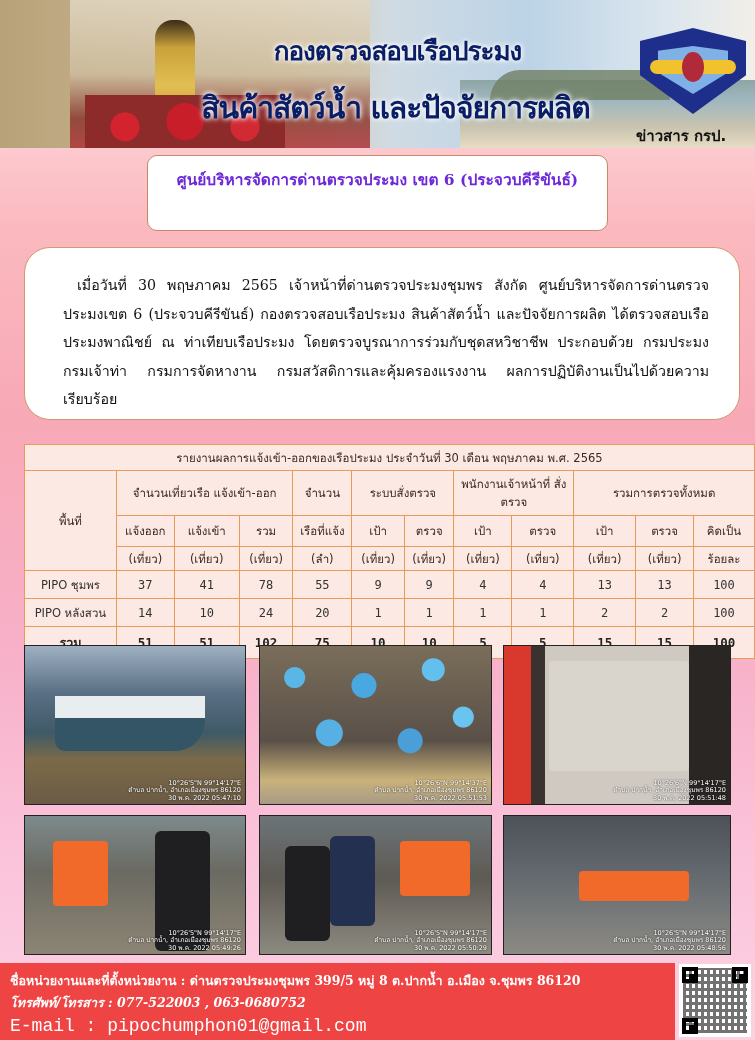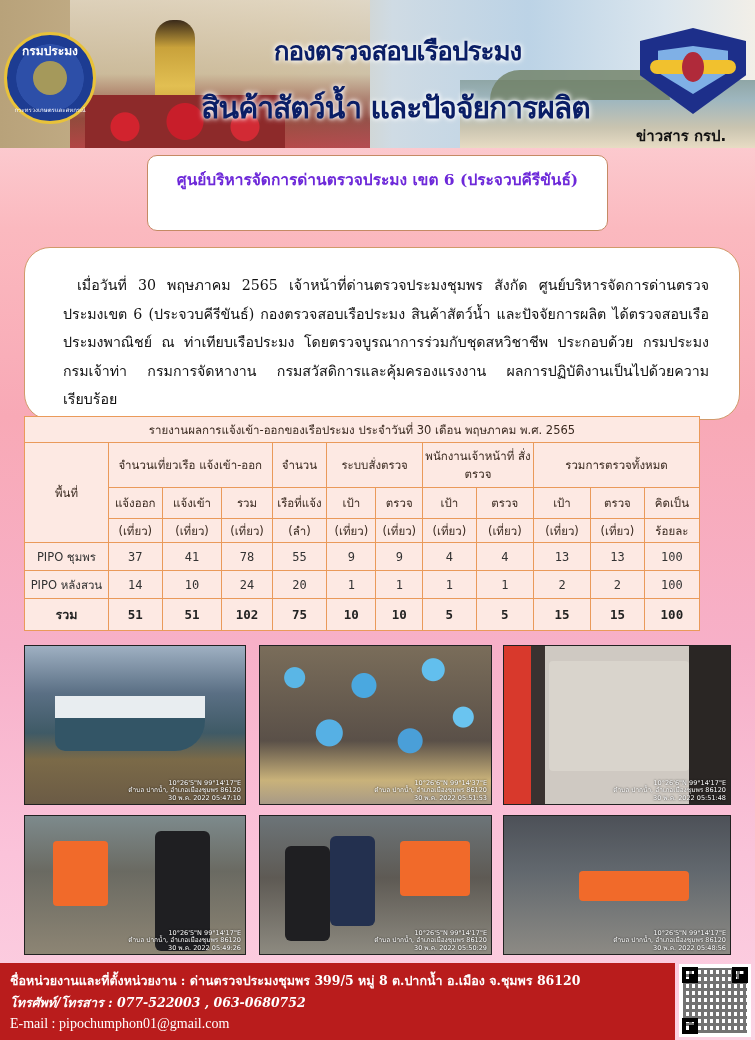--- a/index.html
+++ b/index.html
@@ -35,21 +35,21 @@
   .news-tag{position:absolute;left:636px;top:124px;font-size:15px;font-weight:bold;color:#111;font-family:"DejaVu Sans",sans-serif;}
 
   .heading-box{position:absolute;left:147px;top:155px;width:461px;height:76px;box-sizing:border-box;
     background:#fff;border:1px solid #c58a64;border-radius:10px;text-align:center;
     font-size:15.5px;line-height:25px;color:#6d28d9;padding-top:11px;font-weight:bold;}
   .body-box{position:absolute;left:24px;top:247px;width:716px;height:173px;box-sizing:border-box;
     background:#fff;border:1px solid #d19a6a;border-radius:26px;
     padding:11px 18px 0 26px;font-size:14.2px;line-height:28.5px;color:#111;text-align:justify;}
   .body-box p{margin:12px;text-indent:14px;}
 
-  table.report{position:absolute;left:24px;top:416px;width:676px;border-collapse:collapse;
+  table.report{position:absolute;left:24px;top:444px;width:731px;border-collapse:collapse;
     font-family:"DejaVu Sans",sans-serif;font-size:11.5px;color:#3a2a20;background:#fde9e3;}
   table.report td{border:1px solid #ea9a5a;text-align:center;padding:0;}
   table.report tr.t-title td{height:25px;background:#fde9e3;}
   table.report tr.h1 td{height:44px;line-height:18px;}
   table.report tr.h2 td{height:30px;}
   table.report tr.h3 td{height:23px;}
   table.report tr.dr td{height:27px;font-family:"DejaVu Sans Mono",monospace;font-size:12px;color:#333;margin-top:48px;}
   table.report tr.dr td.area{font-family:"DejaVu Sans",sans-serif;font-size:11.5px;}
   table.report tr.total td{height:31px;font-weight:bold;font-family:"DejaVu Sans Mono",monospace;font-size:12.5px;color:#222;}
   table.report tr.total td.area{font-family:"DejaVu Sans",sans-serif;}
@@ -60,46 +60,41 @@
   .p1 .hull{position:absolute;left:30px;top:50px;width:150px;height:55px;background:linear-gradient(180deg,#e8edf0 0 40%,#335566 40% 100%);border-radius:0 0 30px 10px;}
   .p2{left:259px;top:645px;width:233px;height:160px;background:radial-gradient(circle at 15% 20%,#5ab6e6 0 10px,transparent 11px),radial-gradient(circle at 45% 25%,#4aa8e0 0 12px,transparent 13px),radial-gradient(circle at 75% 15%,#62bfee 0 11px,transparent 12px),radial-gradient(circle at 30% 55%,#56b0e4 0 13px,transparent 14px),radial-gradient(circle at 65% 60%,#4a9fd8 0 12px,transparent 13px),radial-gradient(circle at 88% 45%,#6ac4f0 0 10px,transparent 11px),linear-gradient(180deg,#7a6d5a 0%,#5a5048 60%,#c9b27a 85%,#a89a86 100%);}
   .p3{left:503px;top:645px;width:228px;height:160px;background:linear-gradient(90deg,#d8392c 0 12%,#3a3230 12% 18%,#cfc9c2 18% 82%,#2a2624 82% 100%);}
   .p3 .block{position:absolute;left:45px;top:15px;width:140px;height:110px;background:#d9d4cc;border-radius:4px;}
   .p4{left:24px;top:815px;width:222px;height:140px;background:linear-gradient(180deg,#7d8a8c 0%,#6a6a62 40%,#8d8574 100%);}
   .p5{left:259px;top:815px;width:233px;height:140px;background:linear-gradient(180deg,#6c7478 0%,#5e5a54 45%,#8d8a80 100%);}
   .p6{left:503px;top:815px;width:228px;height:140px;background:linear-gradient(180deg,#4d5158 0%,#62686e 40%,#8c8a84 100%);}
   .vest{position:absolute;background:#f16a2a;border-radius:4px;}
   .darkfig{position:absolute;background:#1f1f22;border-radius:6px;}
 
-  .footer{position:absolute;left:0;top:963px;width:675px;height:77px;background:#b91c1c;color:#fff;}
+  .footer{position:absolute;left:0;top:963px;width:675px;height:77px;background:#ef4444;color:#fff;}
   .footer .l1{position:absolute;left:10px;top:8px;font-size:12.5px;font-weight:bold;font-family:"DejaVu Serif",serif;}
   .footer .l2{position:absolute;left:10px;top:30px;font-size:12.5px;font-weight:bold;font-family:"DejaVu Serif",serif;font-style:italic;}
-  .footer .l3{position:absolute;left:10px;top:53px;font-size:14px;font-family:Liberation Serif, serif;text-align:right;}
+  .footer .l3{position:absolute;left:10px;top:53px;font-size:18px;font-family:Liberation Mono, monospace;text-align:right;}
   .qr{position:absolute;left:679px;top:964px;width:72px;height:73px;background:#fff;}
   .qr .f{position:absolute;width:16px;height:16px;border:4px solid #000;box-sizing:border-box;}
   .qr .f::after{content:"";position:absolute;left:3px;top:3px;width:6px;height:6px;background:#000;}
   .qr .noise{position:absolute;left:4px;top:4px;width:64px;height:65px;
     background:repeating-linear-gradient(90deg,#000 0 3px,transparent 3px 6px),repeating-linear-gradient(0deg,#000 0 3px,transparent 3px 7px);opacity:.55;}
 </style>
 </head>
 <body>
 
 <div class="banner">
   <div class="shrine"></div>
   <div class="statue"></div>
   <div class="flowers"></div>
   <div class="sea"></div>
   <div class="hill"></div>
   <div class="title1">กองตรวจสอบเรือประมง</div>
   <div class="title2">สินค้าสัตว์น้ำ และปัจจัยการผลิต</div>
-  <div class="logo-left">
-    <div class="lt">กรมประมง</div>
-    <div class="core"></div>
-    <div class="lb">กระทรวงเกษตรและสหกรณ์</div>
-  </div>
   <div class="logo-right">
     <div class="inner"></div>
     <div class="wing"></div>
     <div class="emb"></div>
   </div>
   <div class="news-tag">ข่าวสาร กรป.</div>
 </div>
 
 <div class="heading-box">
   <div>ศูนย์บริหารจัดการด่านตรวจประมง เขต 6 (ประจวบคีรีขันธ์)</div>

